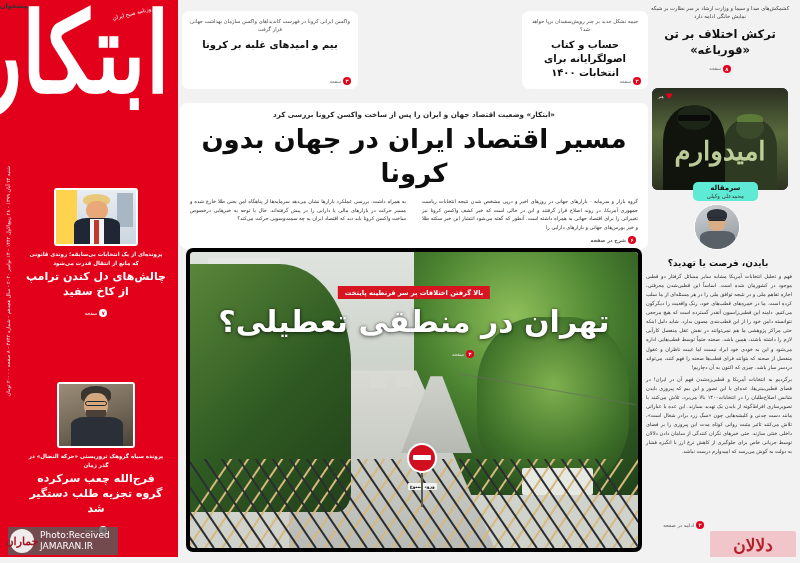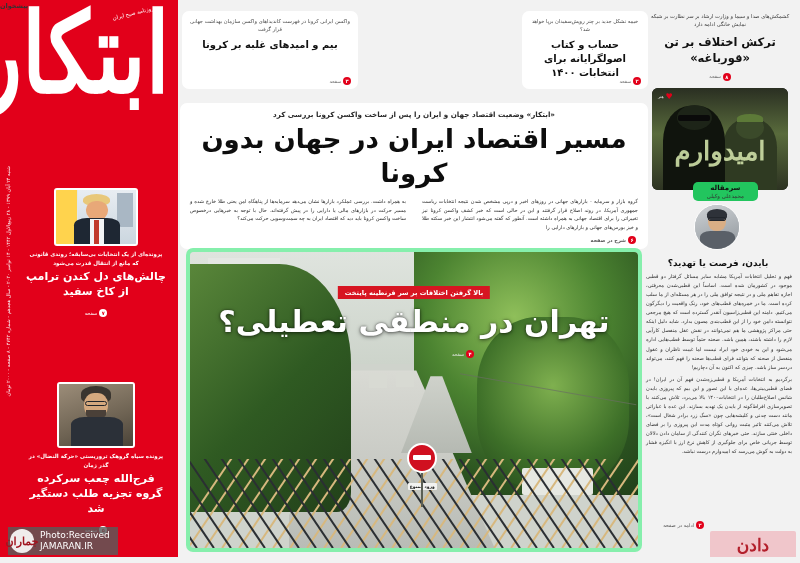--- a/index.html
+++ b/index.html
@@ -182,21 +182,21 @@
   .pv-badge { position: absolute; bottom: 4px; right: 7px; display: flex; align-items: center; gap: 2px; }
   .pv-badge .dot {
     width: 8px; height: 8px; border-radius: 50%;
     background: #e2001a; color: #fff; font-size: 5px; line-height: 8px;
     text-align: center; font-weight: 700;
   }
   .pv-badge .lbl { font-size: 4.6px; color: #666; }
 
   
   .tr-lead {
-    position: absolute; top: 12px; right: 6px; width: 148px;
+    position: absolute; top: 4px; right: 6px; width: 148px;
     text-align: center; direction: rtl;
   }
   .tr-lead .k { font-size: 5.2px; line-height: 1.6; color: #3a3a3a; }
   .tr-lead .h { font-size: 11.5px; font-weight: 700; color: #111; line-height: 1.45; margin-top: 5px; }
 
   
   .poster {
     position: absolute; right: 12px; top: 88px;
     width: 136px; height: 102px;
     border-radius: 6px; overflow: hidden;
@@ -222,21 +222,21 @@
     font-family:"DejaVu Serif", serif; opacity:.9;
   }
   .poster .brand {
     position:absolute; left:6px; top:4px; display:flex; align-items:center; gap:2px;
   }
   .poster .brand .h { color:#e2001a; font-size:8px; }
   .poster .brand .t { color:#eee; font-size:4px; }
 
   .editorial-tab {
     position: absolute; right: 42px; top: 182px;
-    background: #22c55e; border-radius: 5px;
+    background: #5eead4; border-radius: 5px;
     padding: 2px 14px; text-align: center; direction: rtl;
   }
   .editorial-tab .t1 { font-size: 7px; font-weight: 700; color: #111; }
   .editorial-tab .t2 { font-size: 5.5px; color: #333; margin-top: 1px; }
 
   .ed-avatar {
     position: absolute; right: 60px; top: 204px;
     width: 46px; height: 46px; border-radius: 50%;
     overflow: hidden; background: #b9bcc0; border: 1px solid #fff;
   }
@@ -295,21 +295,21 @@
     position: absolute; right: 12px; bottom: 5px;
     display: flex; align-items: center; gap: 2px; direction: rtl;
   }
   .main-badge .dot { width:8px;height:8px;border-radius:50%;background:#e2001a;
       color:#fff;font-size:5px;line-height:8px;text-align:center;font-weight:700; }
   .main-badge .lbl { font-size:5px;color:#555;font-weight:600; }
 
   
   .photo-card {
     position: absolute; left: 186px; top: 248px; width: 456px; height: 304px;
-    background: #86efac; border-radius: 7px; padding: 4px;
+    background: #000000; border-radius: 7px; padding: 4px;
   }
   .photo {
     position: absolute; inset: 4px;
     border-radius: 4px; overflow: hidden; background: #cfd3cc;
   }
   .photo .sky { position:absolute; left:0; top:0; right:0; height:38%;
       background:linear-gradient(180deg,#dfe4de 0%,#cdd4cb 100%); }
   .photo .bldg { position:absolute; left:4%; top:2%; width:16%; height:22%;
       background:#e4e7e3; }
   .photo .bldg .ac { position:absolute; left:10%; top:34%; width:46%; height:30%;
@@ -514,21 +514,21 @@
   <div class="ed-body">
     <p>فهم و تحلیل انتخابات آمریکا مشابه سایر مسائل گرفتار دو قطبی موجود در کشورمان شده است. اساساً این قطبی‌شدن معرفتی، اجازه تفاهم ملی و در نتیجه توافق ملی را در هر مسئله‌ای از ما سلب کرده است. ما در خمره‌های قطب‌های خود، رنگ واقعیت را دیگرگون می‌کنیم. دامنه این قطبی‌زاسیون آنقدر گسترده است که هیچ مرجعی نتوانسته دامن خود را از این قطب‌بندی مصون بدارد. شاید دلیل اینکه حتی مراکز پژوهشی ما هم نمی‌توانند در نقش عقل منفصل کارآیی لازم را داشته باشند، همین باشد. صحنه حتماً توسط قطب‌هایی اداره می‌شود و این به خودی خود ایراد نیست اما غیبت ناظران و عقول منفصل از صحنه که بتوانند فرای قطب‌ها صحنه را فهم کنند، می‌تواند دردسر ساز باشد. چیزی که اکنون به آن دچاریم!</p>
     <p>برگردیم به انتخابات آمریکا و قطبی‌زه‌شدن فهم آن در ایران! در فضای قطبی‌بینی‌ها، عده‌ای با این تصور و این بیم که پیروزی بایدن شانس اصلاح‌طلبان را در انتخابات۱۴۰۰ بالا می‌برد، تلاش می‌کنند با تصویرسازی افراط‌گونه از بایدن یک تهدید بسازند. این عده با عباراتی مانند دست چدنی و کلیشه‌هایی چون «سگ زرد برادر شغال است»، تلاش می‌کنند تاثیر مثبت روانی کوتاه مدت این پیروزی را بر فضای داخلی خنثی سازند. حتی خبرهای نگران کنندگی از سامان دادن دلالان توسط جریانی خاص برای جلوگیری از کاهش نرخ ارز با انگیزه فشار به دولت به گوش می‌رسد که امیدوارم درست نباشد.</p>
   </div>
 
   <div class="ed-cont">
     <span class="dot">۲</span>
     <span class="lbl">ادامه در صفحه</span>
   </div>
 
-  <div class="jostar">دادن</div>
+  <div class="jostar">دلالان</div>
 
   <div class="main-card">
     <div class="main-kicker">«ابتکار» وضعیت اقتصاد جهان و ایران را پس از ساخت واکسن کرونا بررسی کرد</div>
     <div class="main-head">مسیر اقتصاد ایران در جهان بدون کرونا</div>
     <div class="cols">
       <div class="c">گروه بازار و سرمایه - بازارهای جهانی در روزهای اخیر و درپی مشخص شدن نتیجه انتخابات ریاست جمهوری آمریکا، در روند اصلاح قرار گرفتند و این در حالی است که خبر کشف واکسن کرونا نیز تغییراتی را برای اقتصاد جهانی به همراه داشته است. آنطور که گفته می‌شود انتشار این خبر سکته طلا و خیز بورس‌های جهانی و بازارهای دارایی را</div>
       <div class="c">به همراه داشت. بررسی عملکرد بازارها نشان می‌دهد سرمایه‌ها از پناهگاه امن یعنی طلا خارج شده و مسیر حرکت در بازارهای مالی یا دارایی را در پیش گرفته‌اند. حال با توجه به خبرهایی درخصوص ساخت واکسن کرونا باید دید که اقتصاد ایران به چه سمت‌وسویی حرکت می‌کند؟</div>
     </div>
     <div class="main-badge">
       <span class="dot">۶</span>

